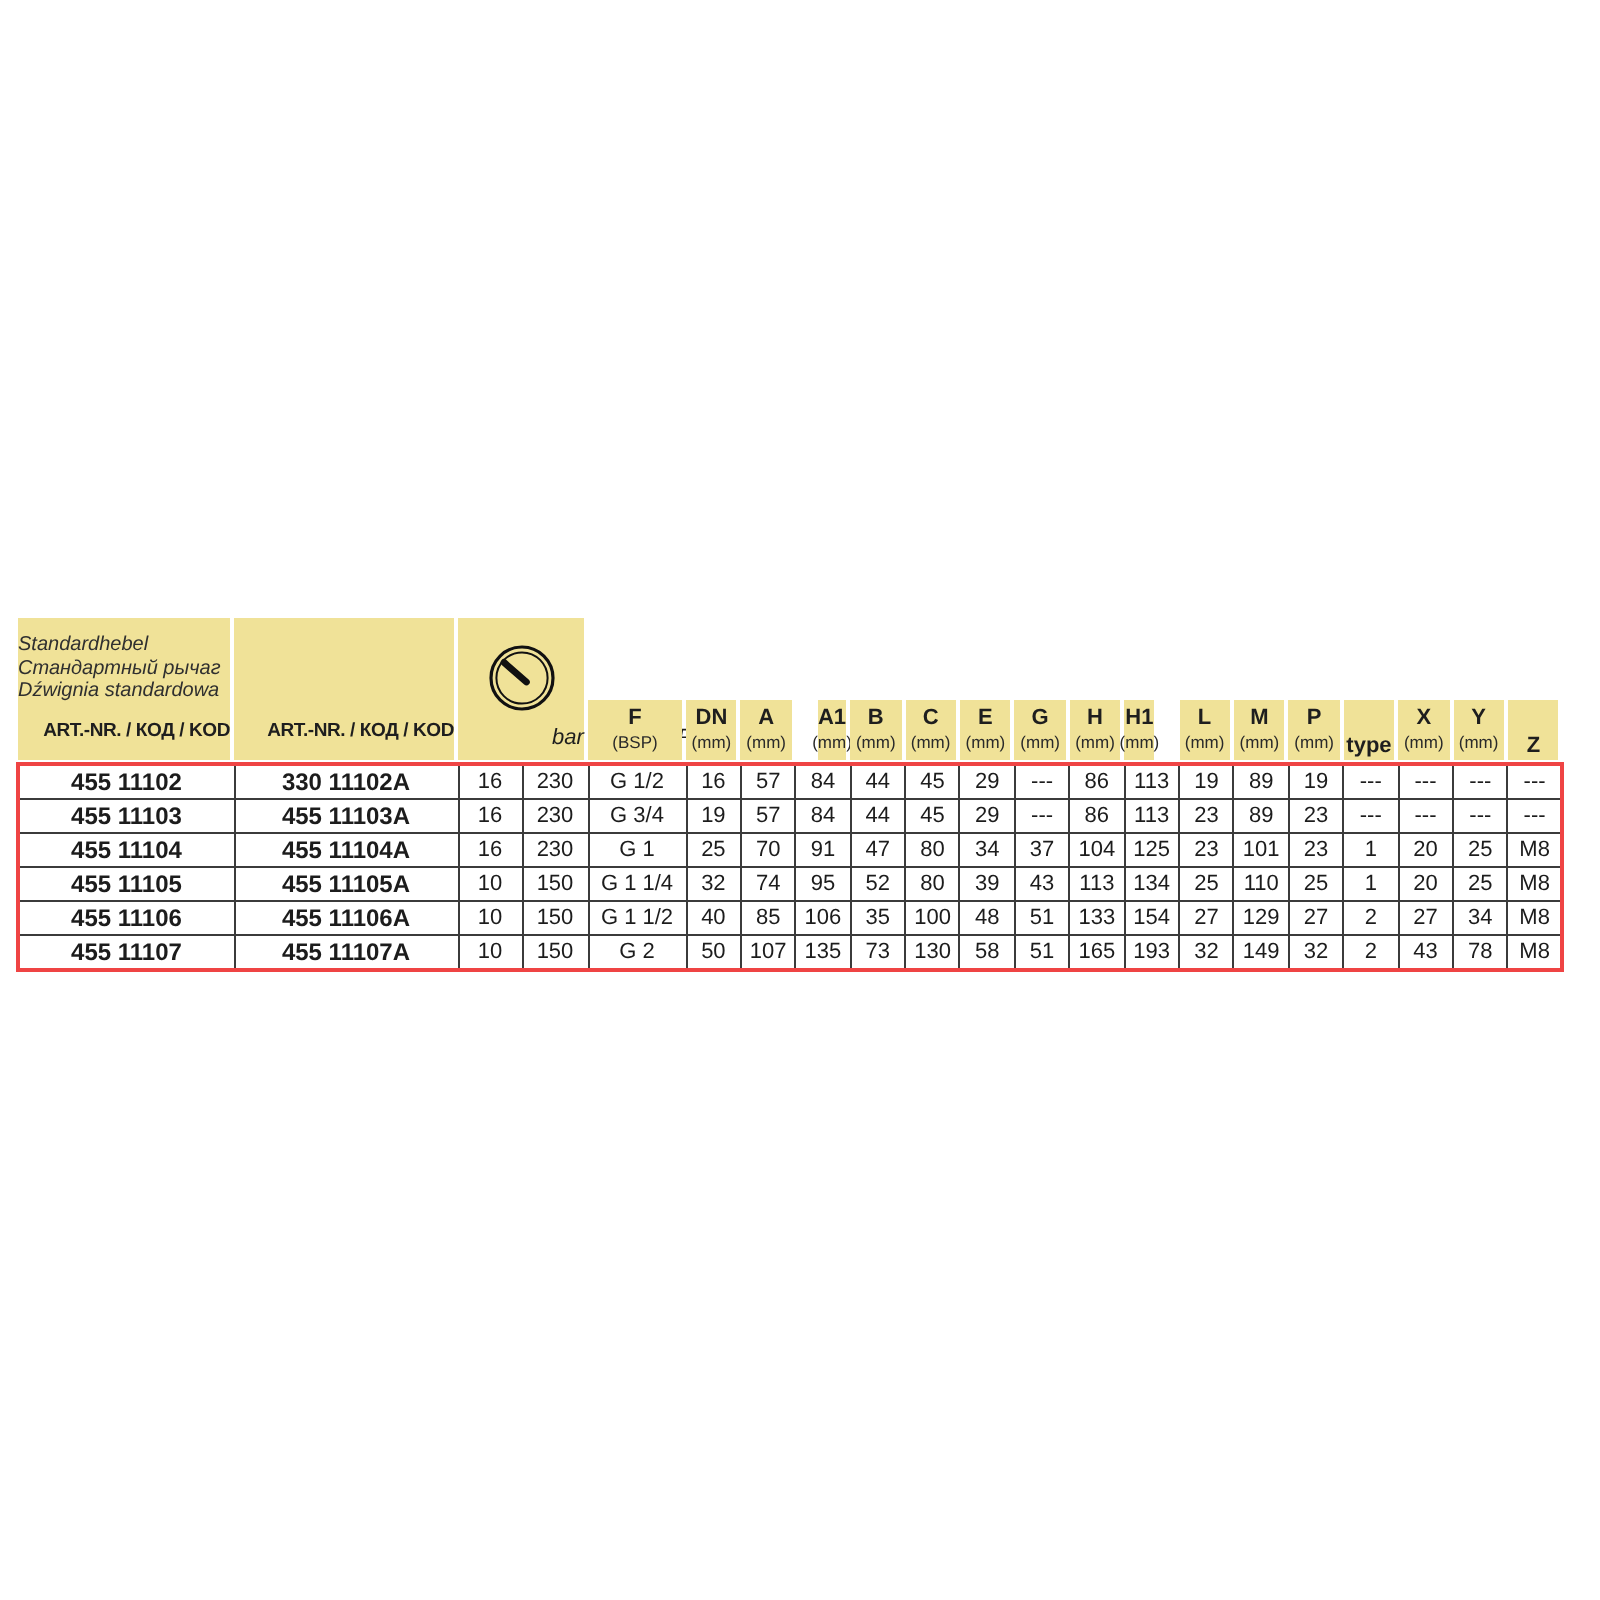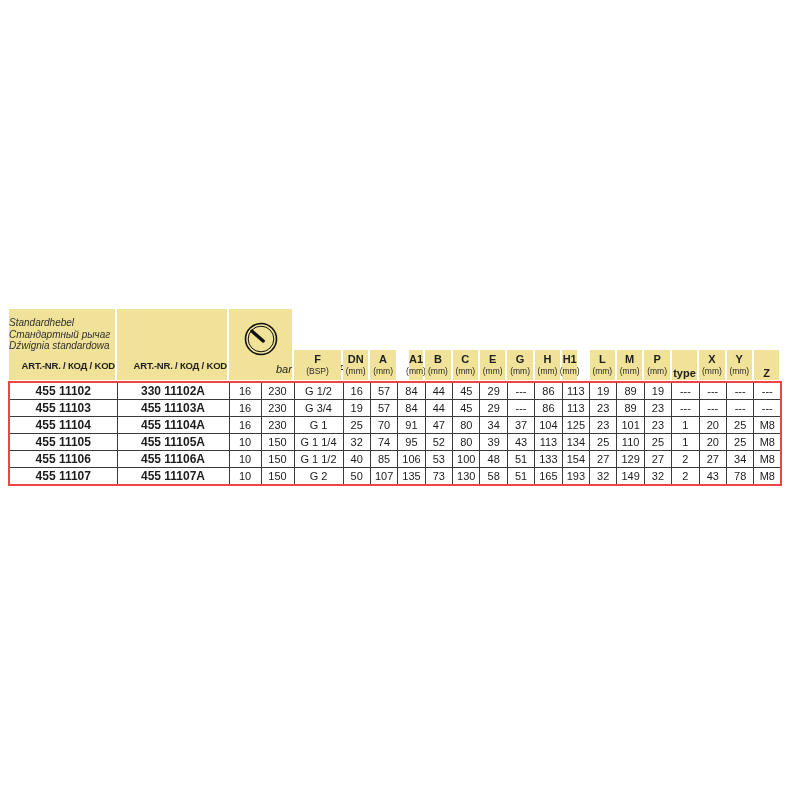--- a/index.html
+++ b/index.html
@@ -298,21 +298,21 @@
           </tr>
           <tr>
             <td class="art">455 11106</td>
             <td class="art">455 11106A</td>
             <td>10</td>
             <td>150</td>
             <td>G 1 1/2</td>
             <td>40</td>
             <td>85</td>
             <td>106</td>
-            <td>53</td>
+            <td>35</td>
             <td>100</td>
             <td>48</td>
             <td>51</td>
             <td>133</td>
             <td>154</td>
             <td>27</td>
             <td>129</td>
             <td>27</td>
             <td>2</td>
             <td>27</td>

